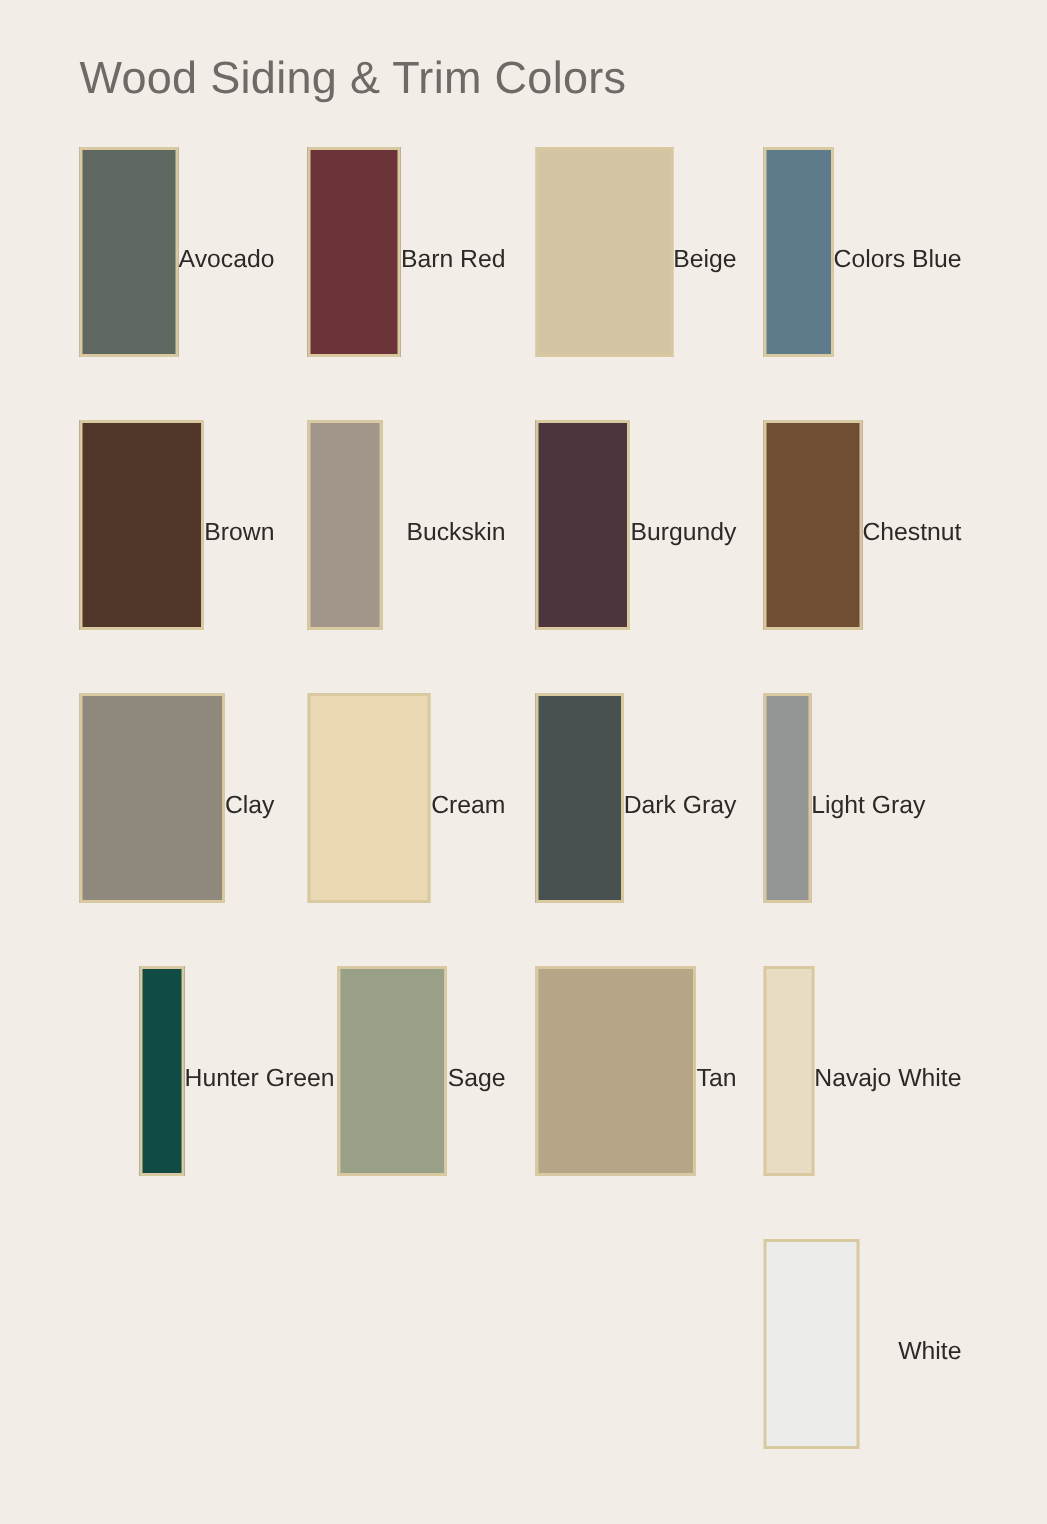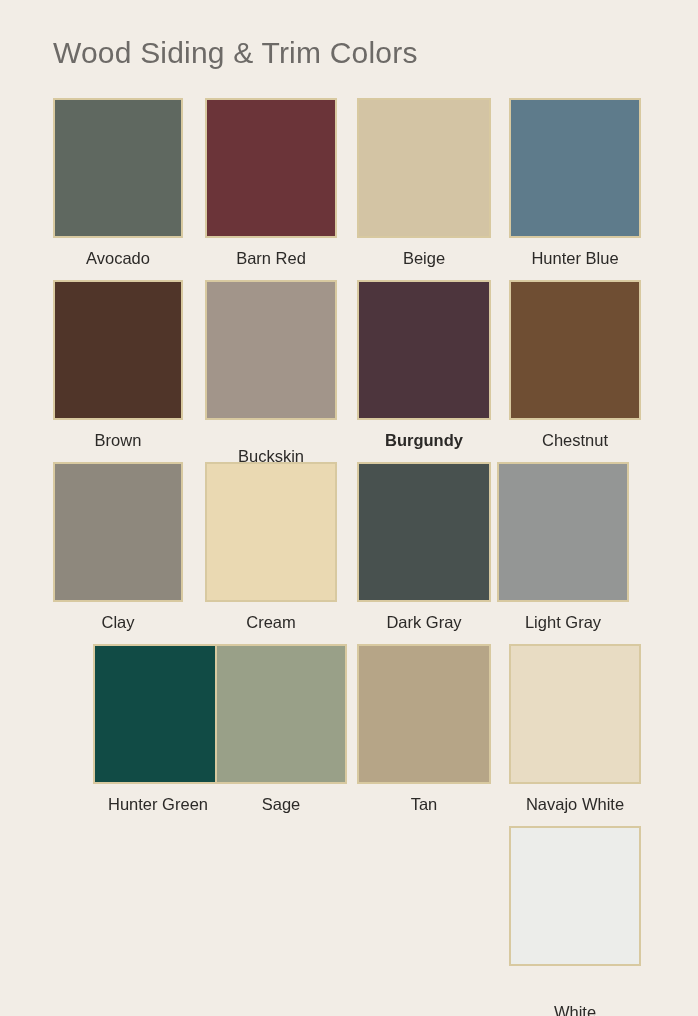--- a/index.html
+++ b/index.html
@@ -47,21 +47,21 @@
   .swatch-row {
     position: relative;
     width: 698px;
     height: 182px;
   }
 
   .swatch-cell {
     position: absolute;
     top: 0;
     display: flex;
-    flex-direction: column;
+    flex-direction: row;
     align-items: center;
   }
 
   .swatch-chip {
     height: 140px;
     border: 2px solid #d8c9a0;
     background: #ccc;
   }
 
   .swatch-label {
@@ -90,33 +90,33 @@
         <div class="swatch-cell" style="left: 205px; width: 132px;">
           <div class="swatch-chip" style="width: 132px; background: rgb(107, 52, 57); border-color: rgb(216, 201, 160);"></div>
           <div class="swatch-label" style="color: rgb(44, 42, 40);">Barn Red</div>
         </div>
         <div class="swatch-cell" style="left: 357px; width: 134px;">
           <div class="swatch-chip" style="width: 134px; background: rgb(211, 196, 164); border-color: rgb(216, 201, 160);"></div>
           <div class="swatch-label" style="color: rgb(44, 42, 40);">Beige</div>
         </div>
         <div class="swatch-cell" style="left: 509px; width: 132px;">
           <div class="swatch-chip" style="width: 132px; background: rgb(94, 123, 139); border-color: rgb(216, 201, 160);"></div>
-          <div class="swatch-label" style="color: rgb(44, 42, 40);">Hunter Blue</div>
+          <div class="swatch-label" style="color: rgb(44, 42, 40);">Colors Blue</div>
         </div>
       </div>
       <div class="swatch-row">
         <div class="swatch-cell" style="left: 53px; width: 130px;">
           <div class="swatch-chip" style="width: 130px; background: rgb(80, 53, 41); border-color: rgb(216, 201, 160);"></div>
           <div class="swatch-label" style="color: rgb(44, 42, 40);">Brown</div>
         </div>
         <div class="swatch-cell" style="left: 205px; width: 132px; gap: 16px;">
           <div class="swatch-chip" style="width: 132px; background: rgb(162, 149, 138); border-color: rgb(216, 201, 160);"></div>
           <div class="swatch-label" style="color: rgb(44, 42, 40);">Buckskin</div>
         </div>
-        <div class="swatch-cell" style="left: 357px; width: 134px; font-weight: bold;">
+        <div class="swatch-cell" style="left: 357px; width: 134px;">
           <div class="swatch-chip" style="width: 134px; background: rgb(77, 53, 61); border-color: rgb(216, 201, 160);"></div>
           <div class="swatch-label" style="color: rgb(44, 42, 40);">Burgundy</div>
         </div>
         <div class="swatch-cell" style="left: 509px; width: 132px;">
           <div class="swatch-chip" style="width: 132px; background: rgb(111, 78, 51); border-color: rgb(216, 201, 160);"></div>
           <div class="swatch-label" style="color: rgb(44, 42, 40);">Chestnut</div>
         </div>
       </div>
       <div class="swatch-row">
         <div class="swatch-cell" style="left: 53px; width: 130px;">

